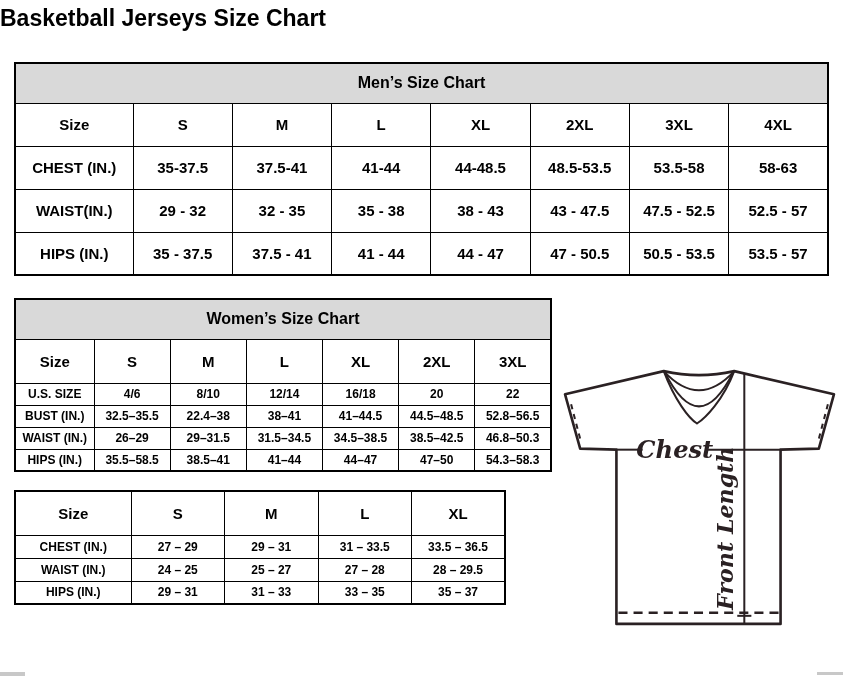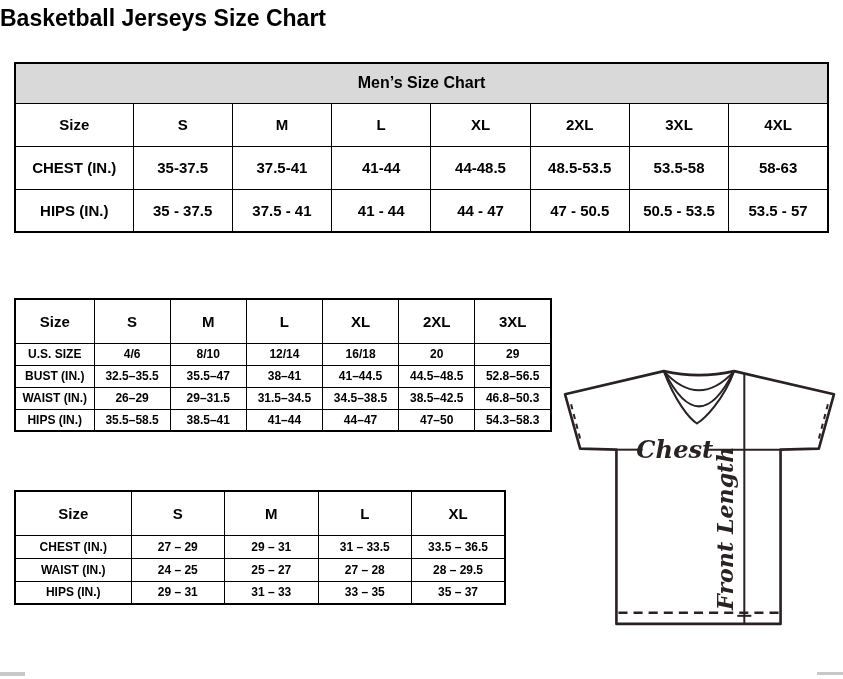--- a/index.html
+++ b/index.html
@@ -77,20 +77,30 @@
         <td class="row-label">CHEST (IN.)</td>
         <td>35-37.5</td>
         <td>37.5-41</td>
         <td>41-44</td>
         <td>44-48.5</td>
         <td>48.5-53.5</td>
         <td>53.5-58</td>
         <td>58-63</td>
       </tr>
       <tr class="data-row">
+        <td class="row-label">WAIST(IN.)</td>
+        <td>29 - 32</td>
+        <td>32 - 35</td>
+        <td>35 - 38</td>
+        <td>38 - 43</td>
+        <td>43 - 47.5</td>
+        <td>47.5 - 52.5</td>
+        <td>52.5 - 57</td>
+      </tr>
+      <tr class="data-row">
         <td class="row-label">HIPS (IN.)</td>
         <td>35 - 37.5</td>
         <td>37.5 - 41</td>
         <td>41 - 44</td>
         <td>44 - 47</td>
         <td>47 - 50.5</td>
         <td>50.5 - 53.5</td>
         <td>53.5 - 57</td>
       </tr>
     </tbody>
@@ -100,42 +110,45 @@
   <colgroup>
       <col style="width: 79px;">
       <col>
       <col>
       <col>
       <col>
       <col>
       <col>
     </colgroup>
     <tbody>
+      <tr class="title-row">
+        <td class="tbl-title" colspan="7">Women’s Size Chart</td>
+      </tr>
       <tr class="size-row">
         <td>Size</td>
         <td>S</td>
         <td>M</td>
         <td>L</td>
         <td>XL</td>
         <td>2XL</td>
         <td>3XL</td>
       </tr>
       <tr class="data-row">
         <td class="row-label">U.S. SIZE</td>
         <td>4/6</td>
         <td>8/10</td>
         <td>12/14</td>
         <td>16/18</td>
         <td>20</td>
-        <td>29</td>
+        <td>22</td>
       </tr>
       <tr class="data-row">
         <td class="row-label">BUST (IN.)</td>
         <td>32.5–35.5</td>
-        <td>35.5–47</td>
+        <td>22.4–38</td>
         <td>38–41</td>
         <td>41–44.5</td>
         <td>44.5–48.5</td>
         <td>52.8–56.5</td>
       </tr>
       <tr class="data-row">
         <td class="row-label">WAIST (IN.)</td>
         <td>26–29</td>
         <td>29–31.5</td>
         <td>31.5–34.5</td>

